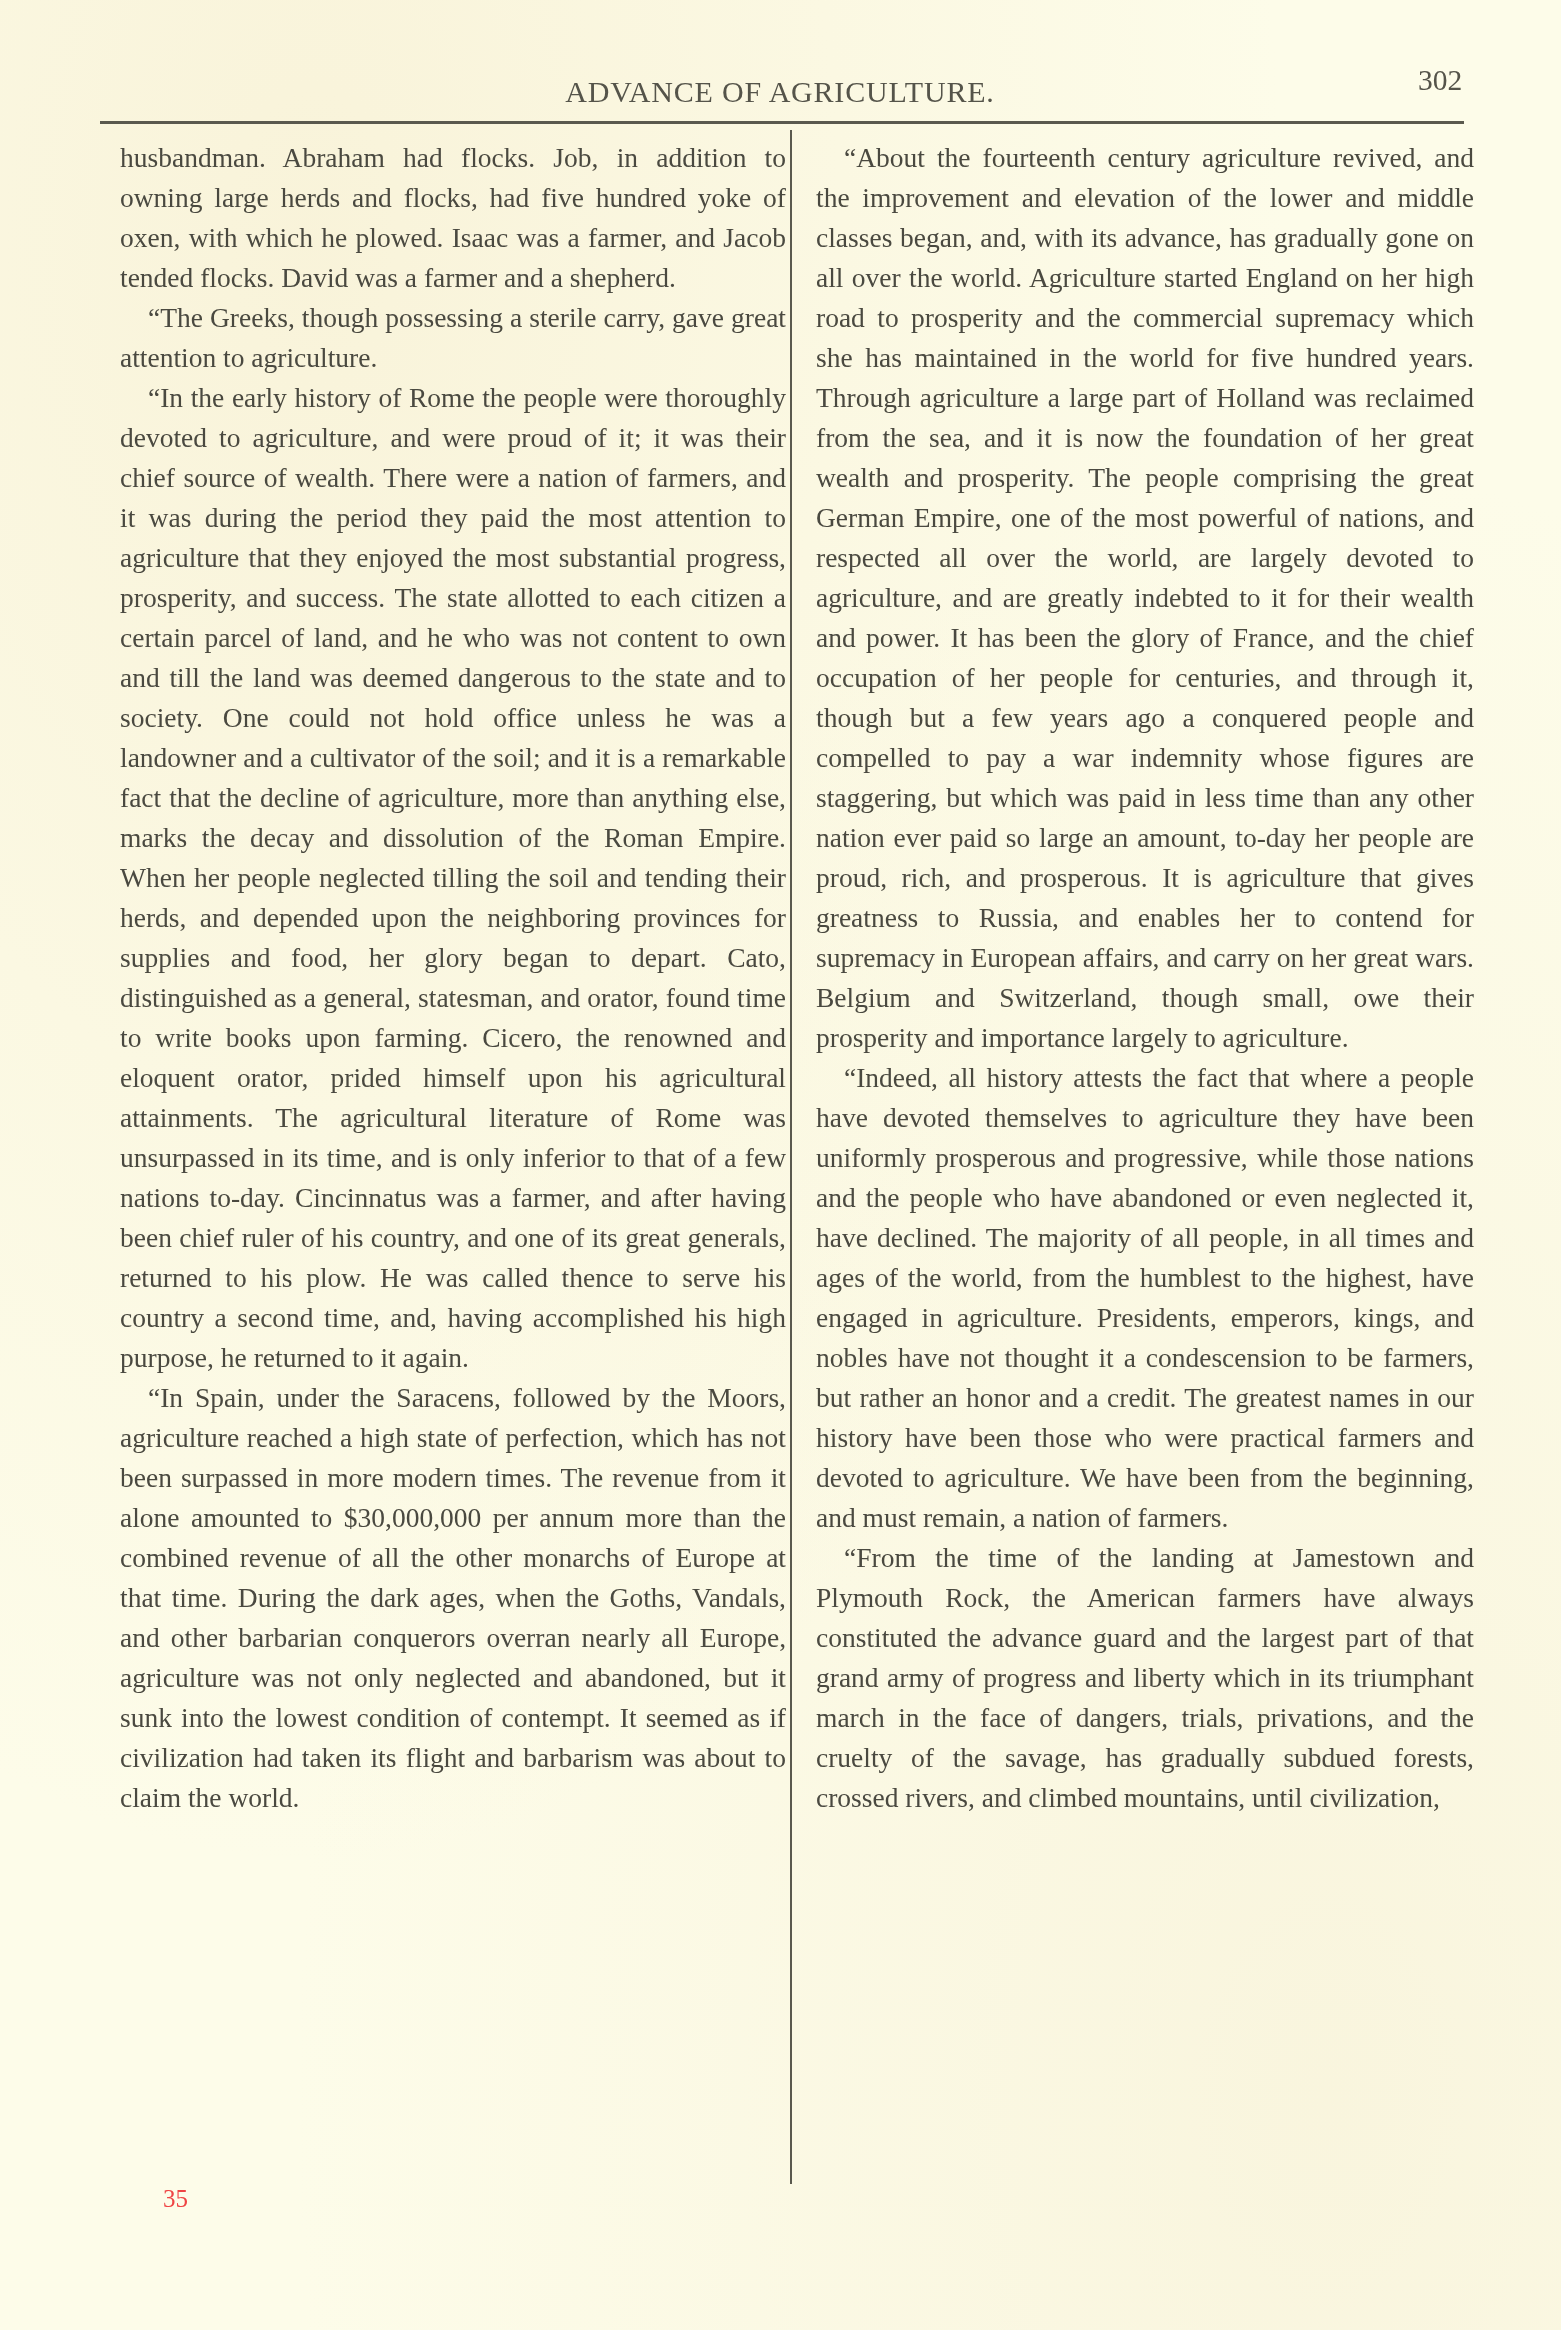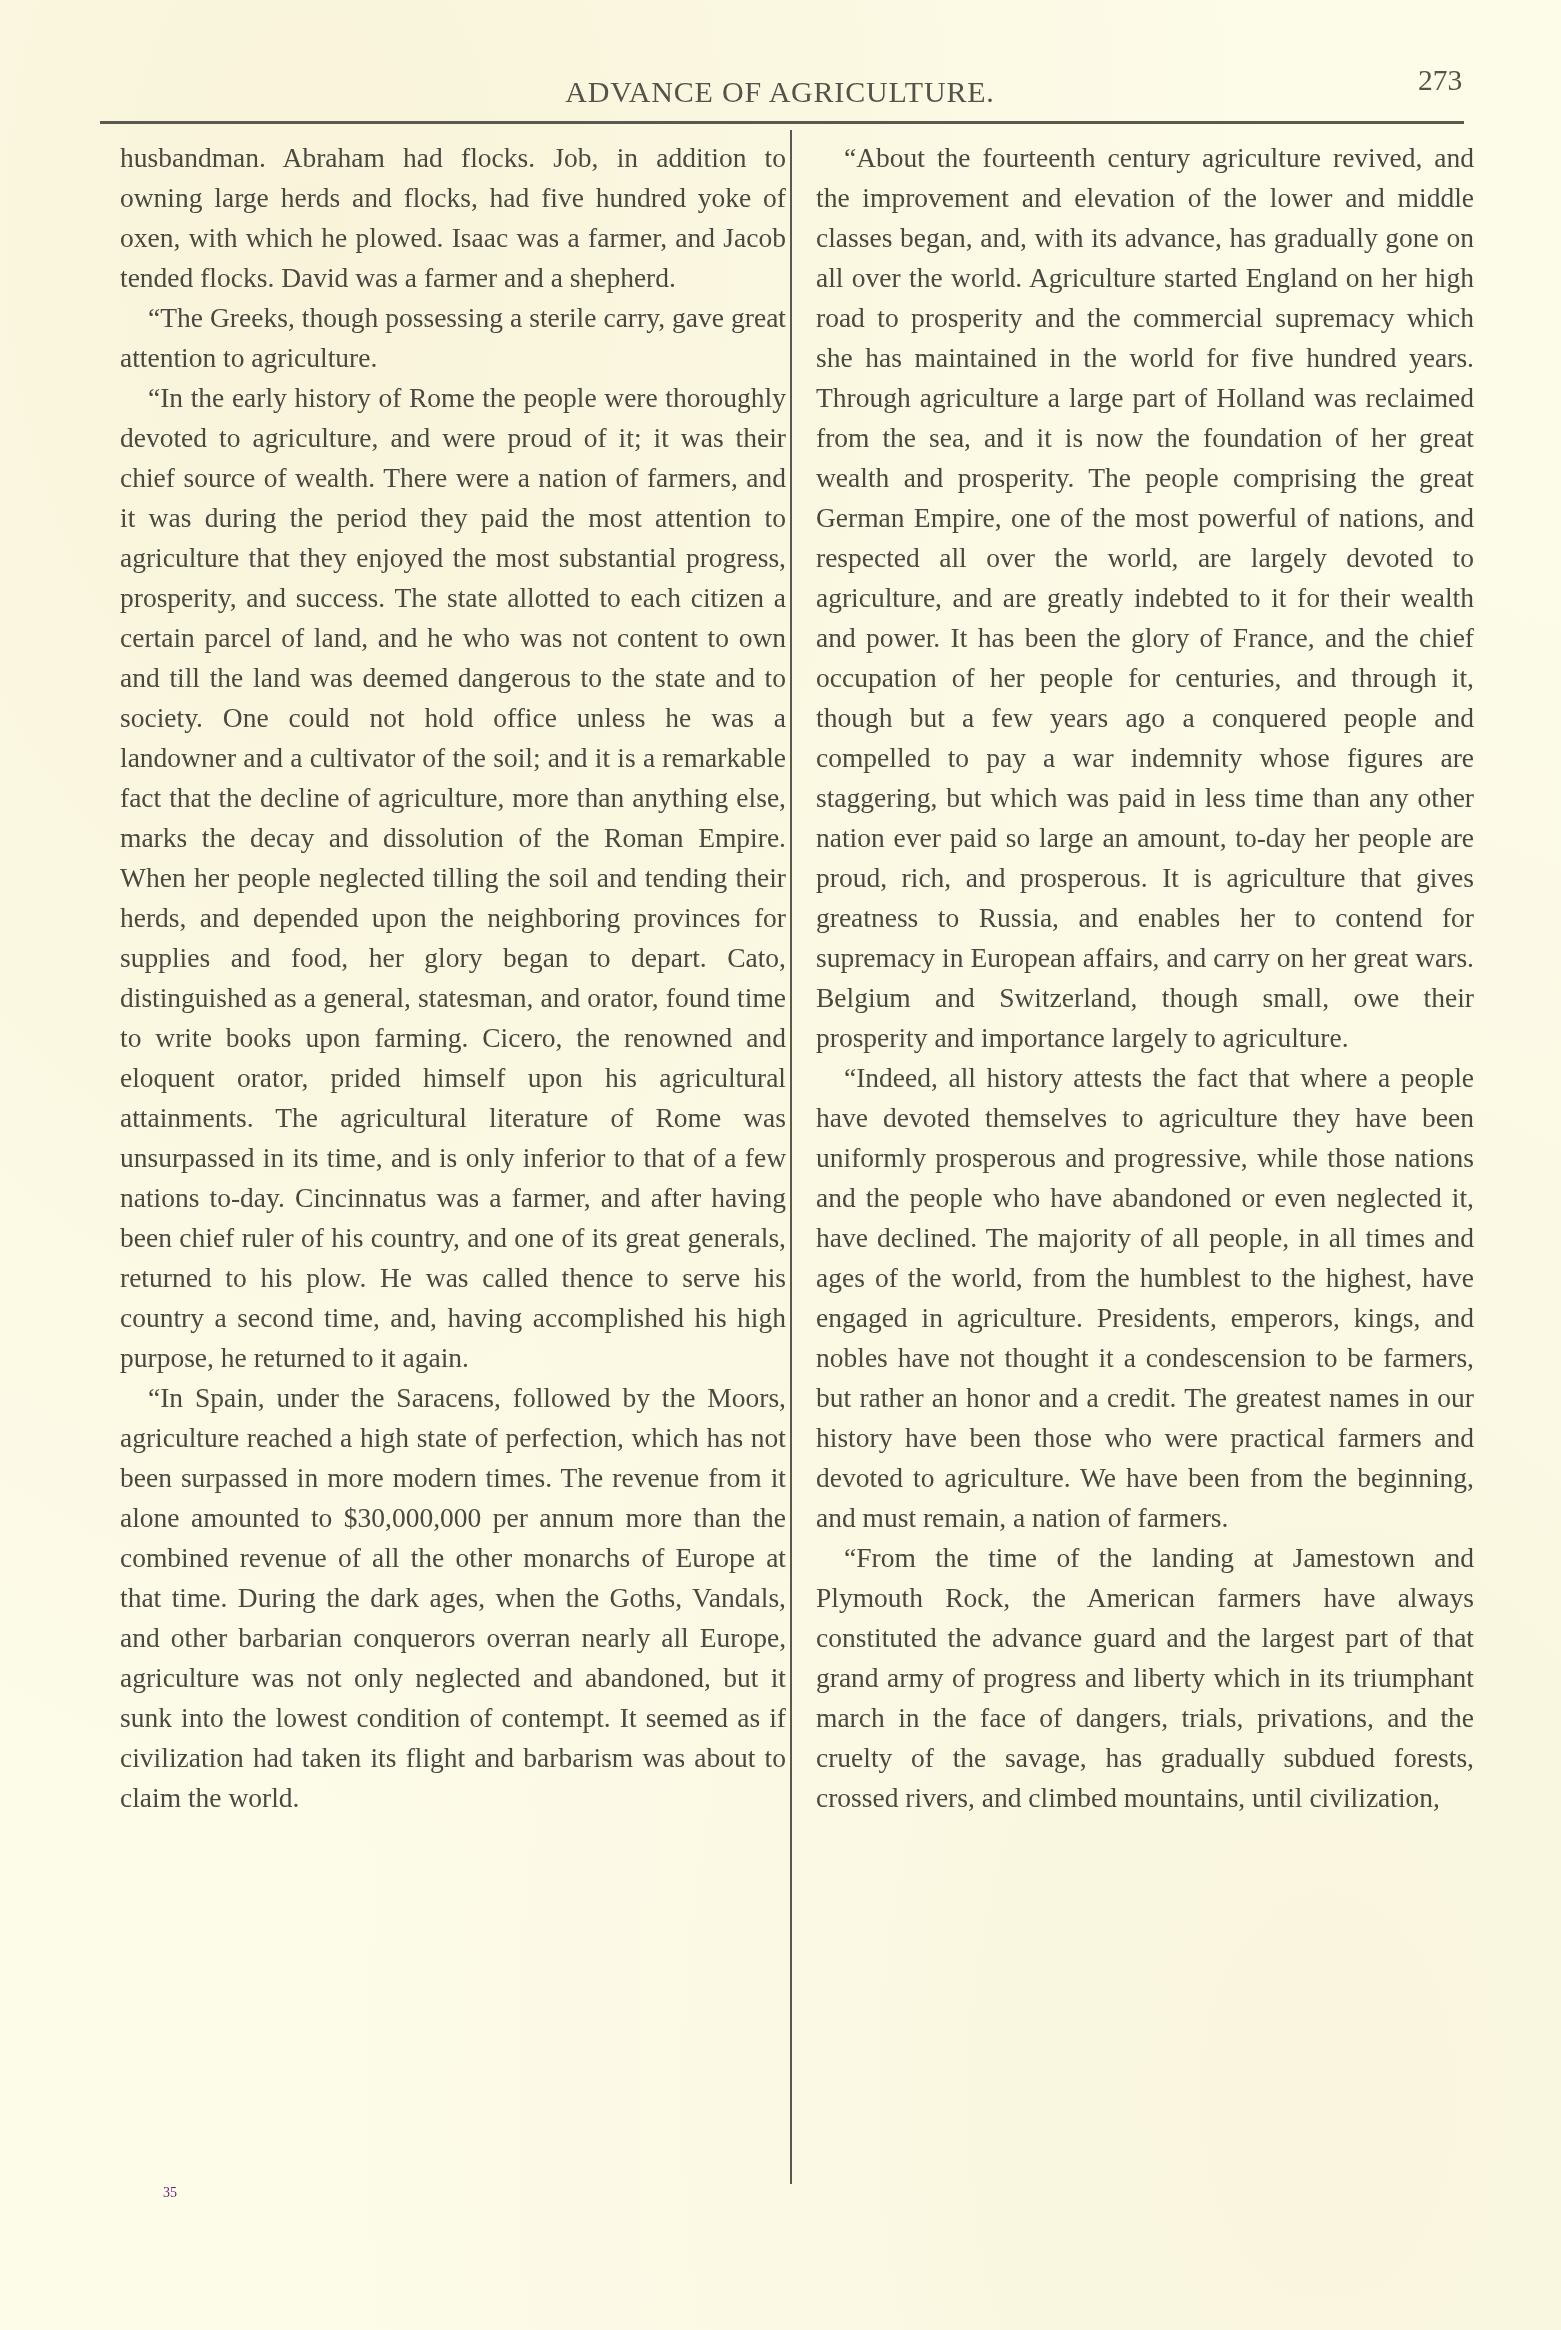--- a/index.html
+++ b/index.html
@@ -55,33 +55,33 @@
     text-align: justify;
     hyphens: manual;
   }
   .col-left { left: 120px; }
   .col-right { left: 816px; width: 658px; }
   .column p { margin: 0; }
   .column p.indent { text-indent: 28px; }
   .signature {
     position: absolute;
     left: 163px; top: 2185px;
-    font-size: 14px;
-    color: #701a75;
+    font-size: 25px;
+    color: #ef4444;
   }
 </style>
 </head>
 <body>
 
 <div class="page-bg"></div>
 
 <div class="running-head">
   <span class="title">ADVANCE OF AGRICULTURE.</span>
 </div>
-<div class="page-number">273</div>
+<div class="page-number">302</div>
 <div class="head-rule"></div>
 <div class="col-divider"></div>
 
 <div class="column col-left">
   <p>husbandman.  Abraham had flocks.  Job, in addition to owning large herds and flocks, had five hundred yoke of oxen, with which he plowed.  Isaac was a farmer, and Jacob tended flocks.  David was a farmer and a shepherd.</p>
   <p class="indent">“The Greeks, though possessing a sterile carry, gave great attention to agriculture.</p>
   <p class="indent">“In the early history of Rome the people were thoroughly devoted to agriculture, and were proud of it; it was their chief source of wealth. There were a nation of farmers, and it was dur­ing the period they paid the most attention to agriculture that they enjoyed the most substan­tial progress, prosperity, and success.  The state allotted to each citizen a certain parcel of land, and he who was not content to own and till the land was deemed dangerous to the state and to society.  One could not hold office unless he was a landowner and a cultivator of the soil; and it is a remarkable fact that the decline of agriculture, more than anything else, marks the decay and dissolution of the Roman Empire. When her people neglected tilling the soil and tending their herds, and depended upon the neighboring provinces for supplies and food, her glory began to depart.  Cato, distinguished as a general, statesman, and orator, found time to write books upon farming.  Cicero, the renowned and eloquent orator, prided himself upon his agricultural attainments.  The agricultural litera­ture of Rome was unsurpassed in its time, and is only inferior to that of a few nations to-day. Cincinnatus was a farmer, and after having been chief ruler of his country, and one of its great generals, returned to his plow.  He was called thence to serve his country a second time, and, having accomplished his high purpose, he returned to it again.</p>
   <p class="indent">“In Spain, under the Saracens, followed by the Moors, agriculture reached a high state of perfection, which has not been surpassed in more modern times.  The revenue from it alone amounted to $30,000,000 per annum more than the combined revenue of all the other monarchs of Europe at that time.  During the dark ages, when the Goths, Vandals, and other barbarian conquerors overran nearly all Europe, agricul­ture was not only neglected and abandoned, but it sunk into the lowest condition of contempt. It seemed as if civilization had taken its flight and barbarism was about to claim the world.</p>
 </div>
 

